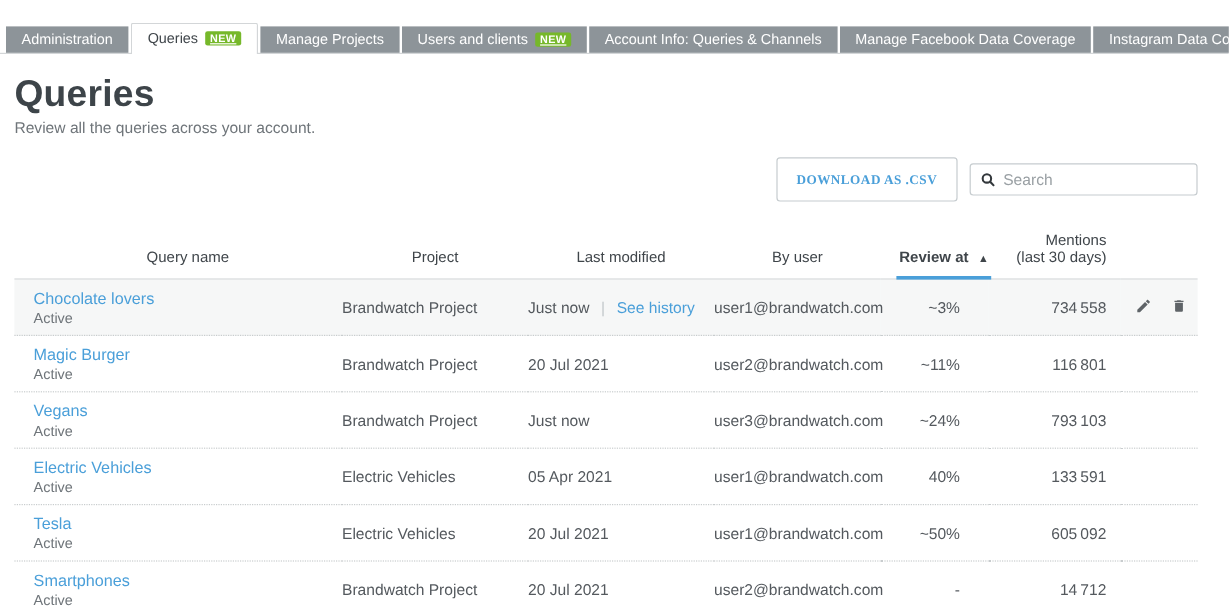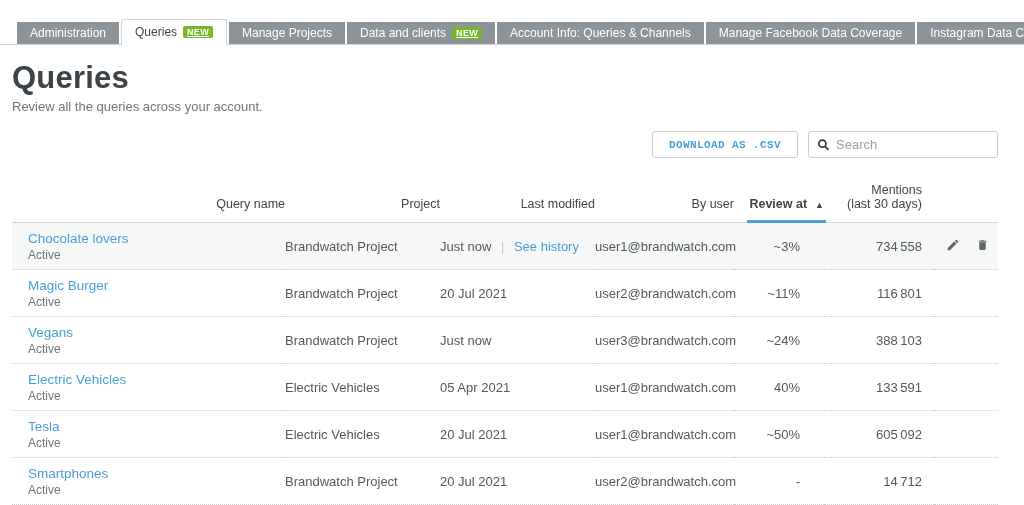--- a/index.html
+++ b/index.html
@@ -1,52 +1,52 @@
 <!DOCTYPE html>
 <html><head>
 <meta charset="utf-8">
 <style>
   * { margin:0; padding:0; box-sizing:border-box; }
   html,body { width:1024px; height:505px; background:#fff; overflow:hidden;
     font-family:"Liberation Sans", sans-serif; }
   
   .tabbar { margin-top:21px; height:24px; display:flex; align-items:flex-end;
-    border-bottom:1px solid #d3d6d8;padding-left:12px; }
+    border-bottom:1px solid #d3d6d8; }
   .tab-sliver { width:5px; height:22px; background:#8d9499; margin-right:5px; }
   .tab { height:22px; background:#8d9499; color:#fff; font-size:12px;
     display:flex; align-items:center; padding:0 13px; margin-right:2px;
     cursor:pointer; white-space:nowrap; }
   .tab .badge { background:#76b82a; color:#fff; font-size:9px; font-weight:bold;
     border-radius:2px; padding:1px 4px 1px; margin-left:6px; letter-spacing:.3px;text-decoration:underline; }
   .tab.active { background:#fff; color:#3f454a; height:26px;
     border:1px solid #d3d6d8; border-bottom:none; border-radius:2px 2px 0 0;
     margin-bottom:-1px; padding-bottom:1px; }
   
   .content { padding:0 26px 0 12px; }
   h1 { font-size:31px; font-weight:bold; color:#3d4449; margin-top:15px;
     letter-spacing:.2px; }
   .subtitle { font-size:13px; color:#6f757a; margin-top:3px; }
   
   .toolbar { display:flex; justify-content:flex-end; align-items:center;
     margin-top:17px; gap:10px; }
   .csv-btn { background:#fff; border:1px solid #c6cccf; border-radius:3px;
     color:#4a9fd9; font-size:11px; font-weight:bold; letter-spacing:.4px;
-    height:27px; padding:0 16px; cursor:pointer;
-    font-family:Liberation Mono, monospace; }
+    height:37px; padding:0 16px; cursor:pointer;
+    font-family:Liberation Serif, serif; }
   .search-box { width:190px; height:27px; border:1px solid #c6cccf;
     border-radius:3px; display:flex; align-items:center; padding:0 8px;
     background:#fff; }
   .search-box svg { flex:0 0 auto; margin-right:6px; }
   .search-box input { border:none; outline:none; width:100%; font-size:13px;
     color:#0369a1; font-family:"Liberation Sans", sans-serif; }
   .search-box input::placeholder { color:#9aa0a4; }
   
   table { width:986px; margin:25px 0 0 0; border-collapse:collapse;
     table-layout:fixed; }
-  th { font-size:12.5px; color:#3f454a; font-weight:normal; text-align:right;
+  th { font-size:12.5px; color:#3f454a; font-weight:normal; text-align:center;
     vertical-align:bottom; padding:0 0 11px 0; border-bottom:1px solid #d6d9db;
     cursor:pointer; }
   th.num { text-align:right; }
   th .th-strong { font-weight:bold; }
   .sort-wrap { position:relative; display:inline-block; padding-bottom:0; }
   .sort-wrap .underline { position:absolute; left:-2px; right:-2px; bottom:-12px;
     height:3px; background:#4a9fd9; }
   .sort-arrow { font-size:9px; color:#3f454a; margin-left:8px; }
   td { font-size:13px; color:#54595e; vertical-align:middle; height:47px;
     border-bottom:1px dotted #c8ccce; padding:0; white-space:nowrap; }
@@ -74,21 +74,21 @@
   </div>
     <div class="tab active">
     <span>Queries</span>
     <span class="badge">NEW</span>
   </div>
     <div class="tab">
     <span>Manage Projects</span>
 
   </div>
     <div class="tab">
-    <span>Data and clients</span>
+    <span>Users and clients</span>
     <span class="badge">NEW</span>
   </div>
     <div class="tab">
     <span>Account Info: Queries &amp; Channels</span>
 
   </div>
     <div class="tab">
     <span>Manage Facebook Data Coverage</span>
 
   </div>
@@ -187,21 +187,21 @@
     <td class="cell-pad">
       <div><a class="qname">Vegans</a></div>
       <div class="qstatus">Active</div>
     </td>
     <td>Brandwatch Project</td>
     <td>
       <span>Just now</span>
     </td>
     <td>user3@brandwatch.com</td>
     <td class="num pad-sampled">~24%</td>
-    <td class="num pad-mentions">388 103</td>
+    <td class="num pad-mentions">793 103</td>
     <td class="actions"></td>
   </tr>
         <tr>
     <td class="cell-pad">
       <div><a class="qname">Electric Vehicles</a></div>
       <div class="qstatus">Active</div>
     </td>
     <td>Electric Vehicles</td>
     <td>
       <span>05 Apr 2021</span>

